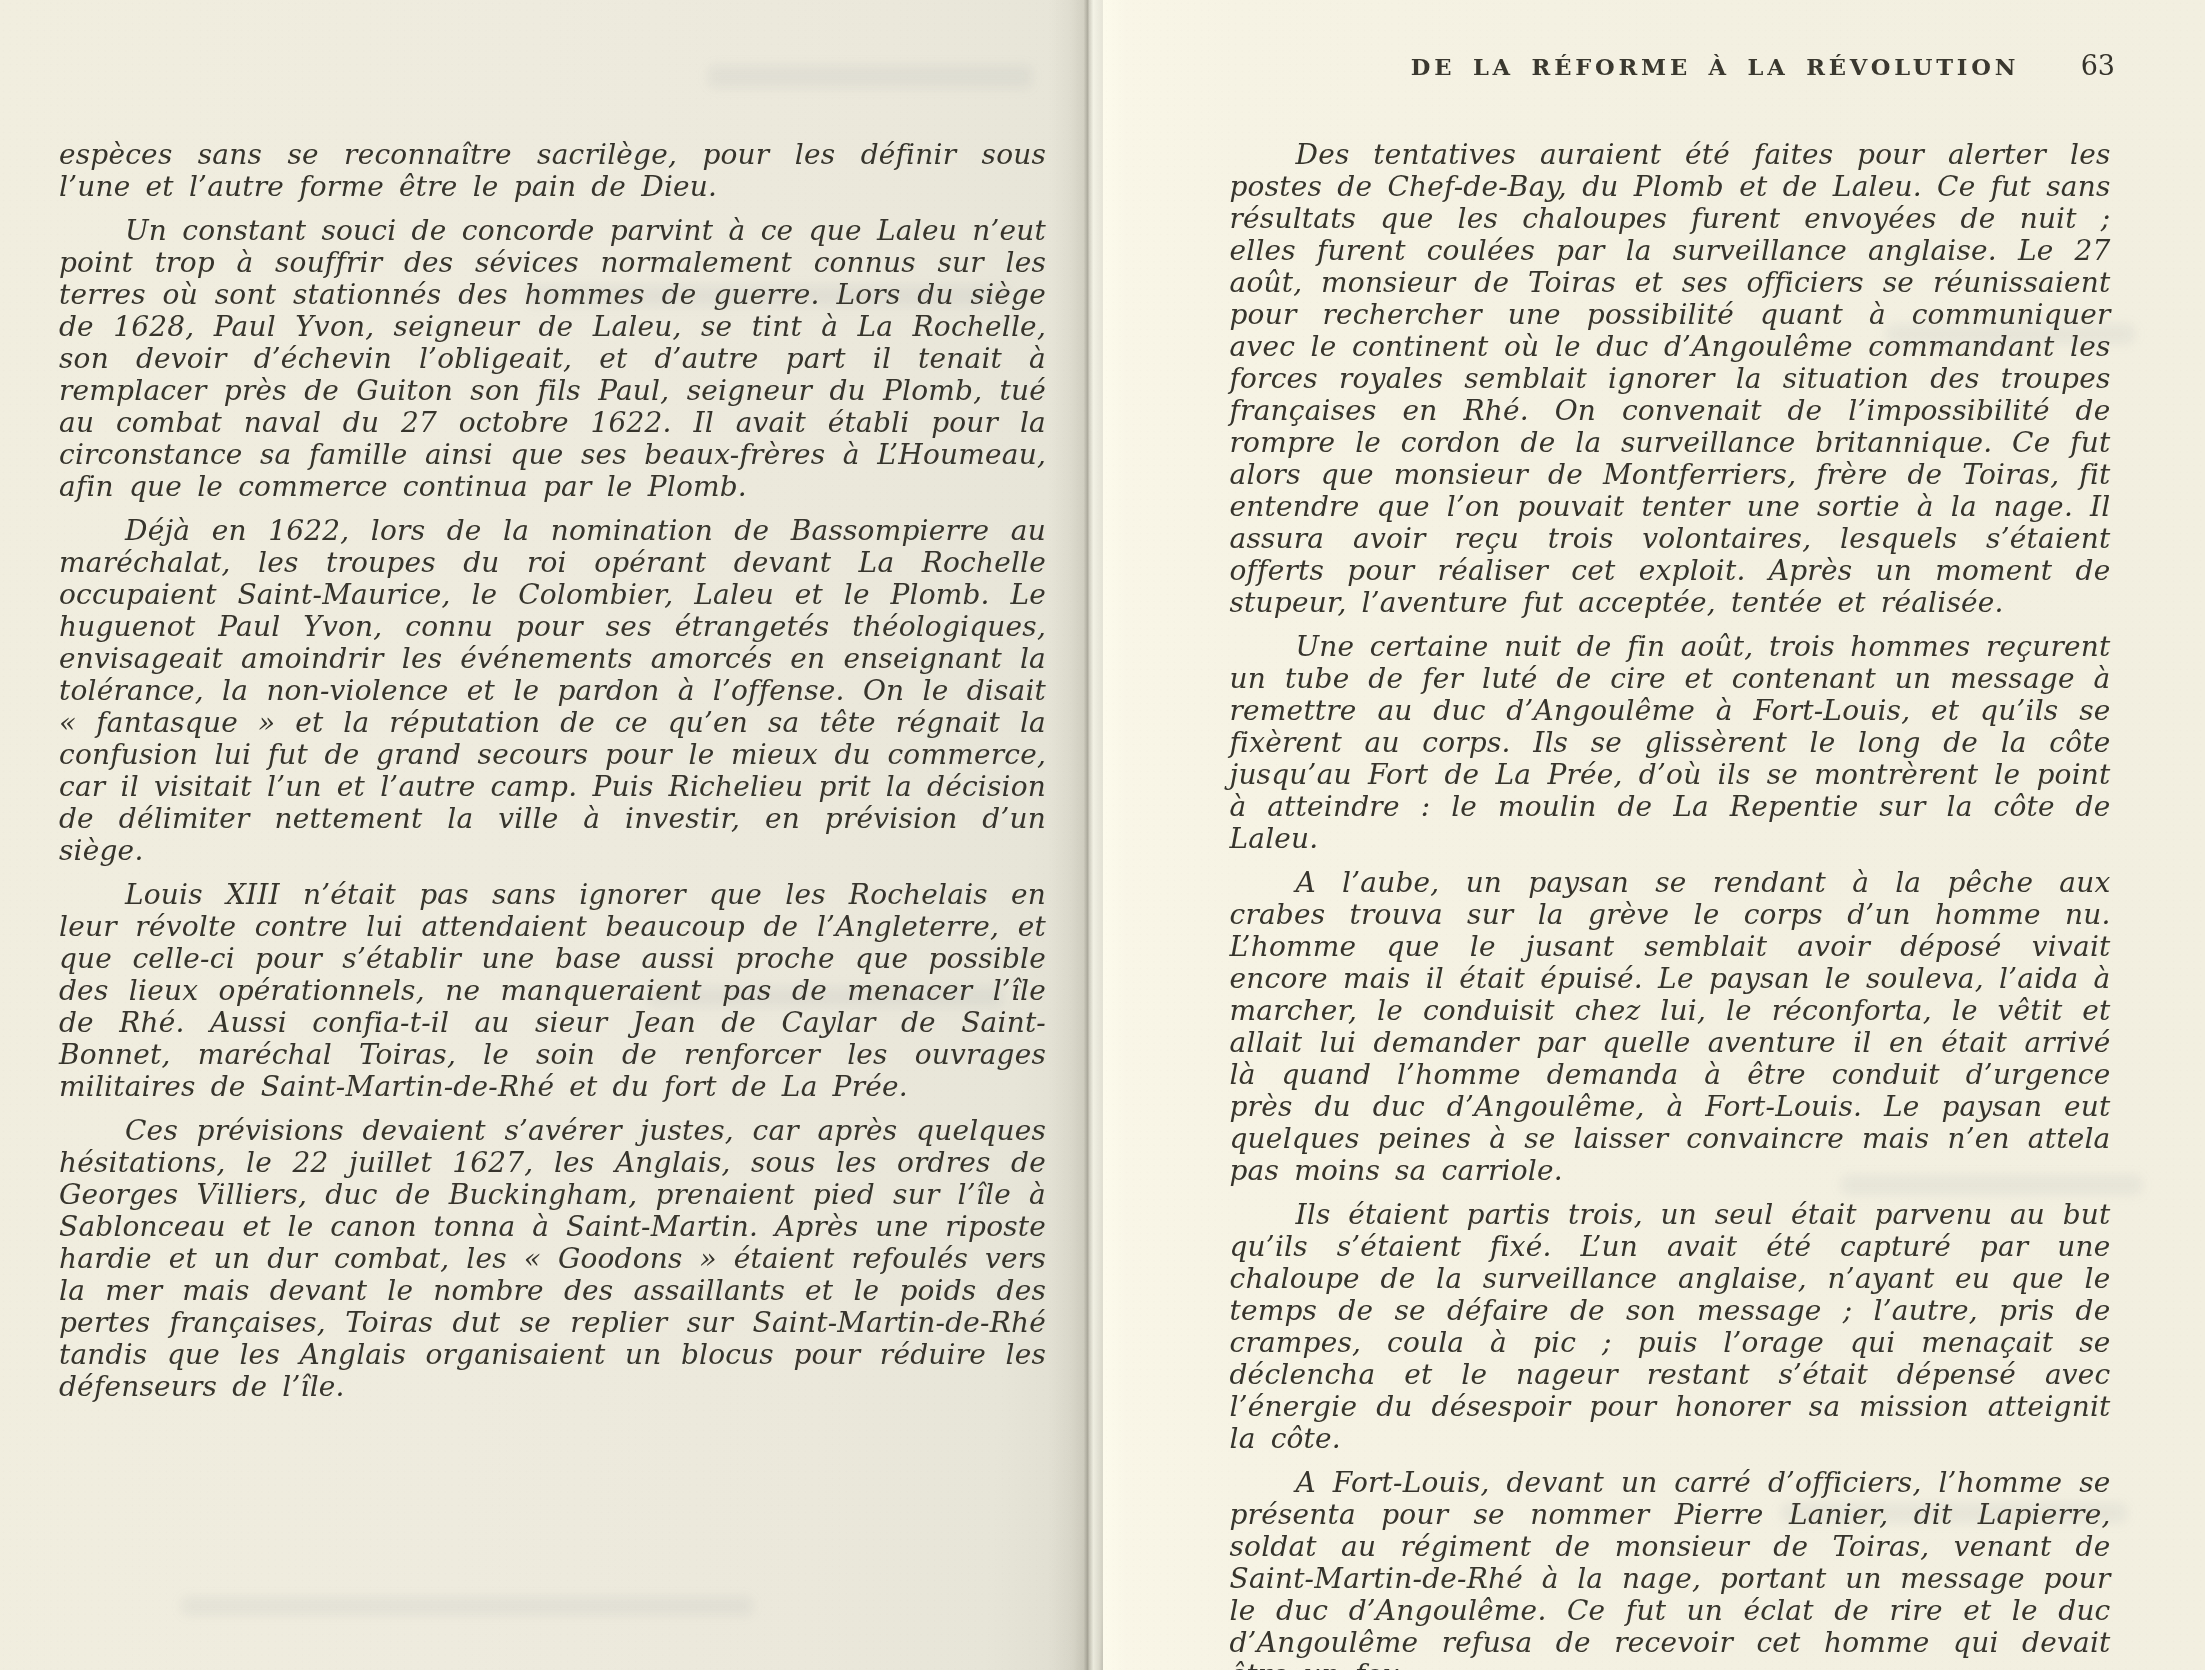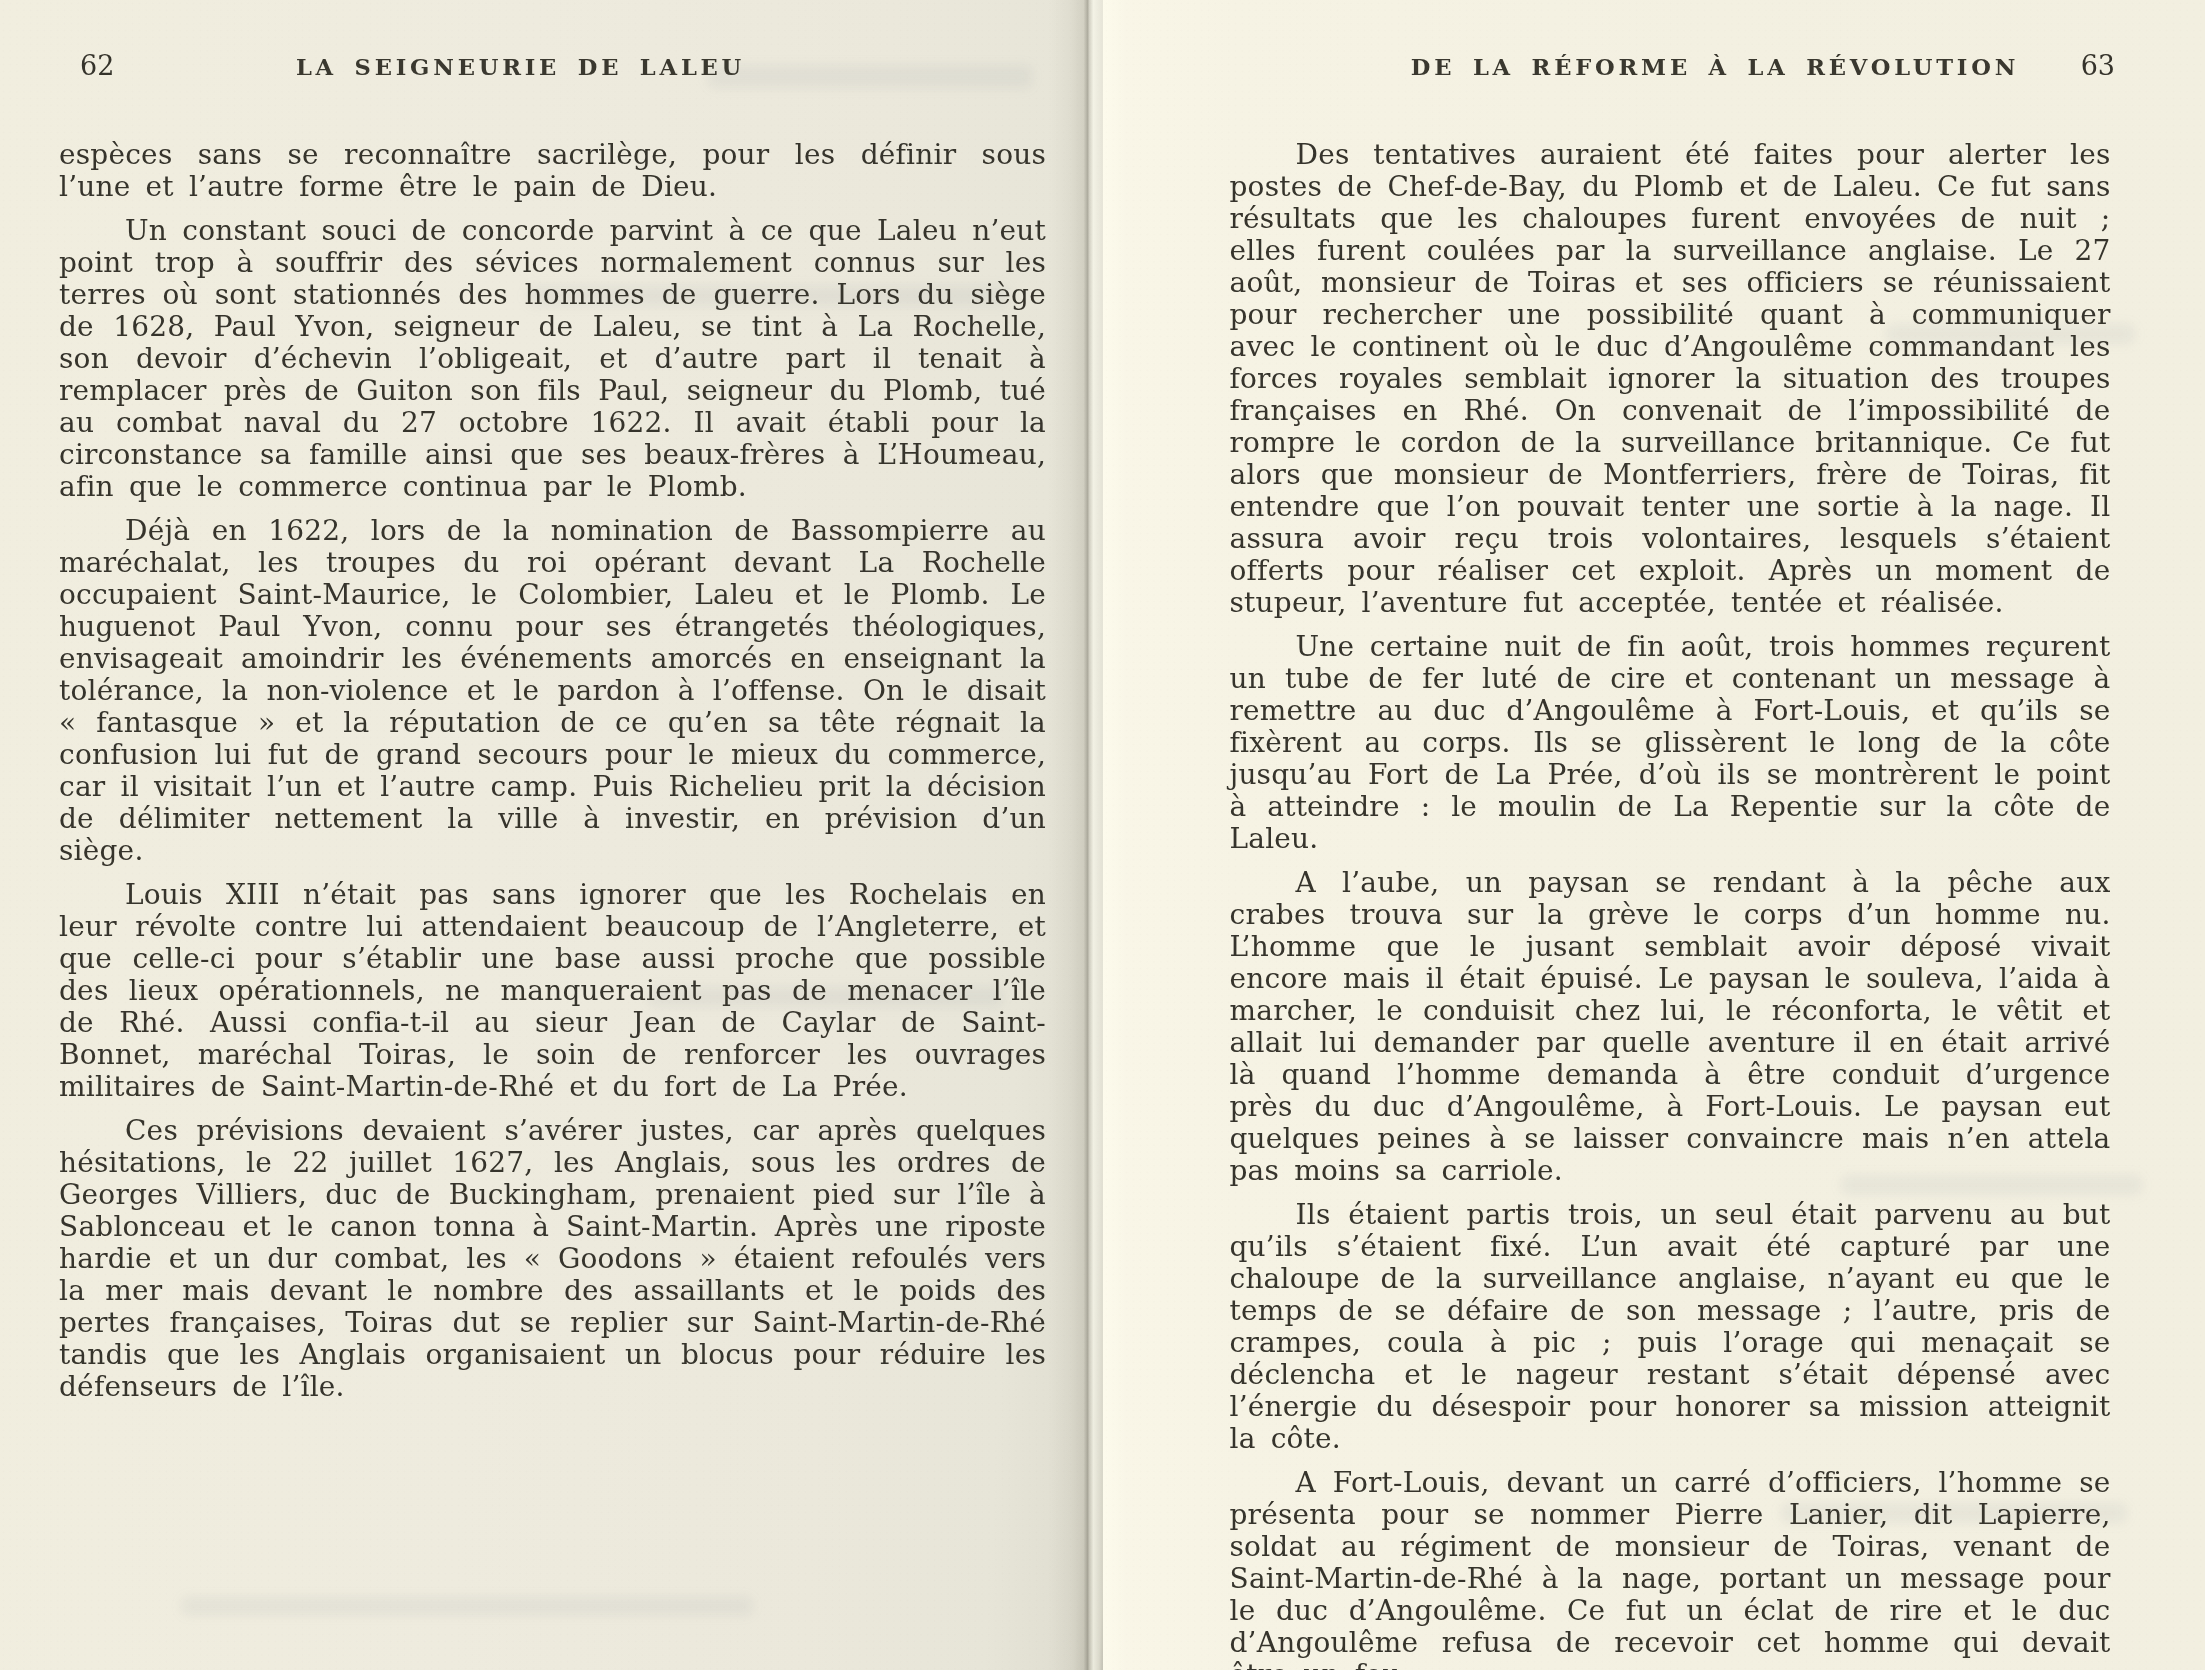--- a/index.html
+++ b/index.html
@@ -57,21 +57,21 @@
     position:absolute; top:-4.5px;
     font-size:27px; font-weight:400; color:#35332b;
   }
   .left .folio  { left:21px; }
   .right .folio { right:-4.5px; }
   .body-text {
     position:absolute; top:139px; z-index:2;
     font-size:28px; line-height:32px;
     color:#36342c; text-align:justify;
     word-spacing:6px; letter-spacing:0.2px;
-    hyphens:auto; -webkit-hyphens:auto;
+    hyphens:auto;font-style:italic; -webkit-hyphens:auto;
   }
   .left .body-text  { left:59px;  width:987px; }
   .right .body-text { left:127px; width:881px; }
   .body-text p { margin:0 0 12px 0; text-indent:66px; }
   .body-text p.flat { text-indent:0; }
   .body-text p:last-child { margin-bottom:0; }
   
   .ghost {
     position:absolute; pointer-events:none; z-index:1;
     background:rgba(118,128,142,0.085); filter:blur(5.3px); border-radius:7.5px;
@@ -83,24 +83,20 @@
   .g5 { left:783px; top:324px;  width:249px; height:19.6px; }
   .g6 { left:738px;  top:1175px; width:301px; height:19.6px; }
   .g7 { left:678px;  top:1503px; width:346px; height:19.6px; }
 </style>
 </head>
 <body>
 
 <div class="book">
 
   <section class="page left">
-    <header class="running-head">
-      <span class="folio">62</span>
-      <span class="running-title">LA SEIGNEURIE DE LALEU</span>
-    </header>
     <div class="body-text">
         <p class="flat">espèces sans se reconnaître sacrilège, pour les définir sous l’une et l’autre forme être le pain de Dieu.</p>
         <p>Un constant souci de concorde parvint à ce que Laleu n’eut point trop à souffrir des sévices normalement connus sur les terres où sont stationnés des hommes de guerre. Lors du siège de 1628, Paul Yvon, seigneur de Laleu, se tint à La Rochelle, son devoir d’échevin l’obligeait, et d’autre part il tenait à remplacer près de Guiton son fils Paul, seigneur du Plomb, tué au combat naval du 27 octobre 1622. Il avait établi pour la circonstance sa famille ainsi que ses beaux-frères à L’Houmeau, afin que le commerce continua par le Plomb.</p>
         <p>Déjà en 1622, lors de la nomination de Bassompierre au maréchalat, les troupes du roi opérant devant La Rochelle occupaient Saint-Maurice, le Colombier, Laleu et le Plomb. Le huguenot Paul Yvon, connu pour ses étrangetés théologiques, envisageait amoindrir les événements amorcés en enseignant la tolérance, la non-violence et le pardon à l’offense. On le disait « fantasque » et la réputation de ce qu’en sa tête régnait la confusion lui fut de grand secours pour le mieux du commerce, car il visitait l’un et l’autre camp. Puis Richelieu prit la décision de délimiter nettement la ville à investir, en prévision d’un siège.</p>
         <p>Louis XIII n’était pas sans ignorer que les Rochelais en leur révolte contre lui attendaient beaucoup de l’Angleterre, et que celle-ci pour s’établir une base aussi proche que possible des lieux opérationnels, ne manqueraient pas de menacer l’île de Rhé. Aussi confia-t-il au sieur Jean de Caylar de Saint-Bonnet, maréchal Toiras, le soin de renforcer les ouvrages militaires de Saint-Martin-de-Rhé et du fort de La Prée.</p>
         <p>Ces prévisions devaient s’avérer justes, car après quelques hésitations, le 22 juillet 1627, les Anglais, sous les ordres de Georges Villiers, duc de Buckingham, prenaient pied sur l’île à Sablonceau et le canon tonna à Saint-Martin. Après une riposte hardie et un dur combat, les « Goodons » étaient refoulés vers la mer mais devant le nombre des assaillants et le poids des pertes françaises, Toiras dut se replier sur Saint-Martin-de-Rhé tandis que les Anglais organisaient un blocus pour réduire les défenseurs de l’île.</p>
       </div>
     <div class="ghost g1"></div>
     <div class="ghost g2"></div>
     <div class="ghost g3"></div>

